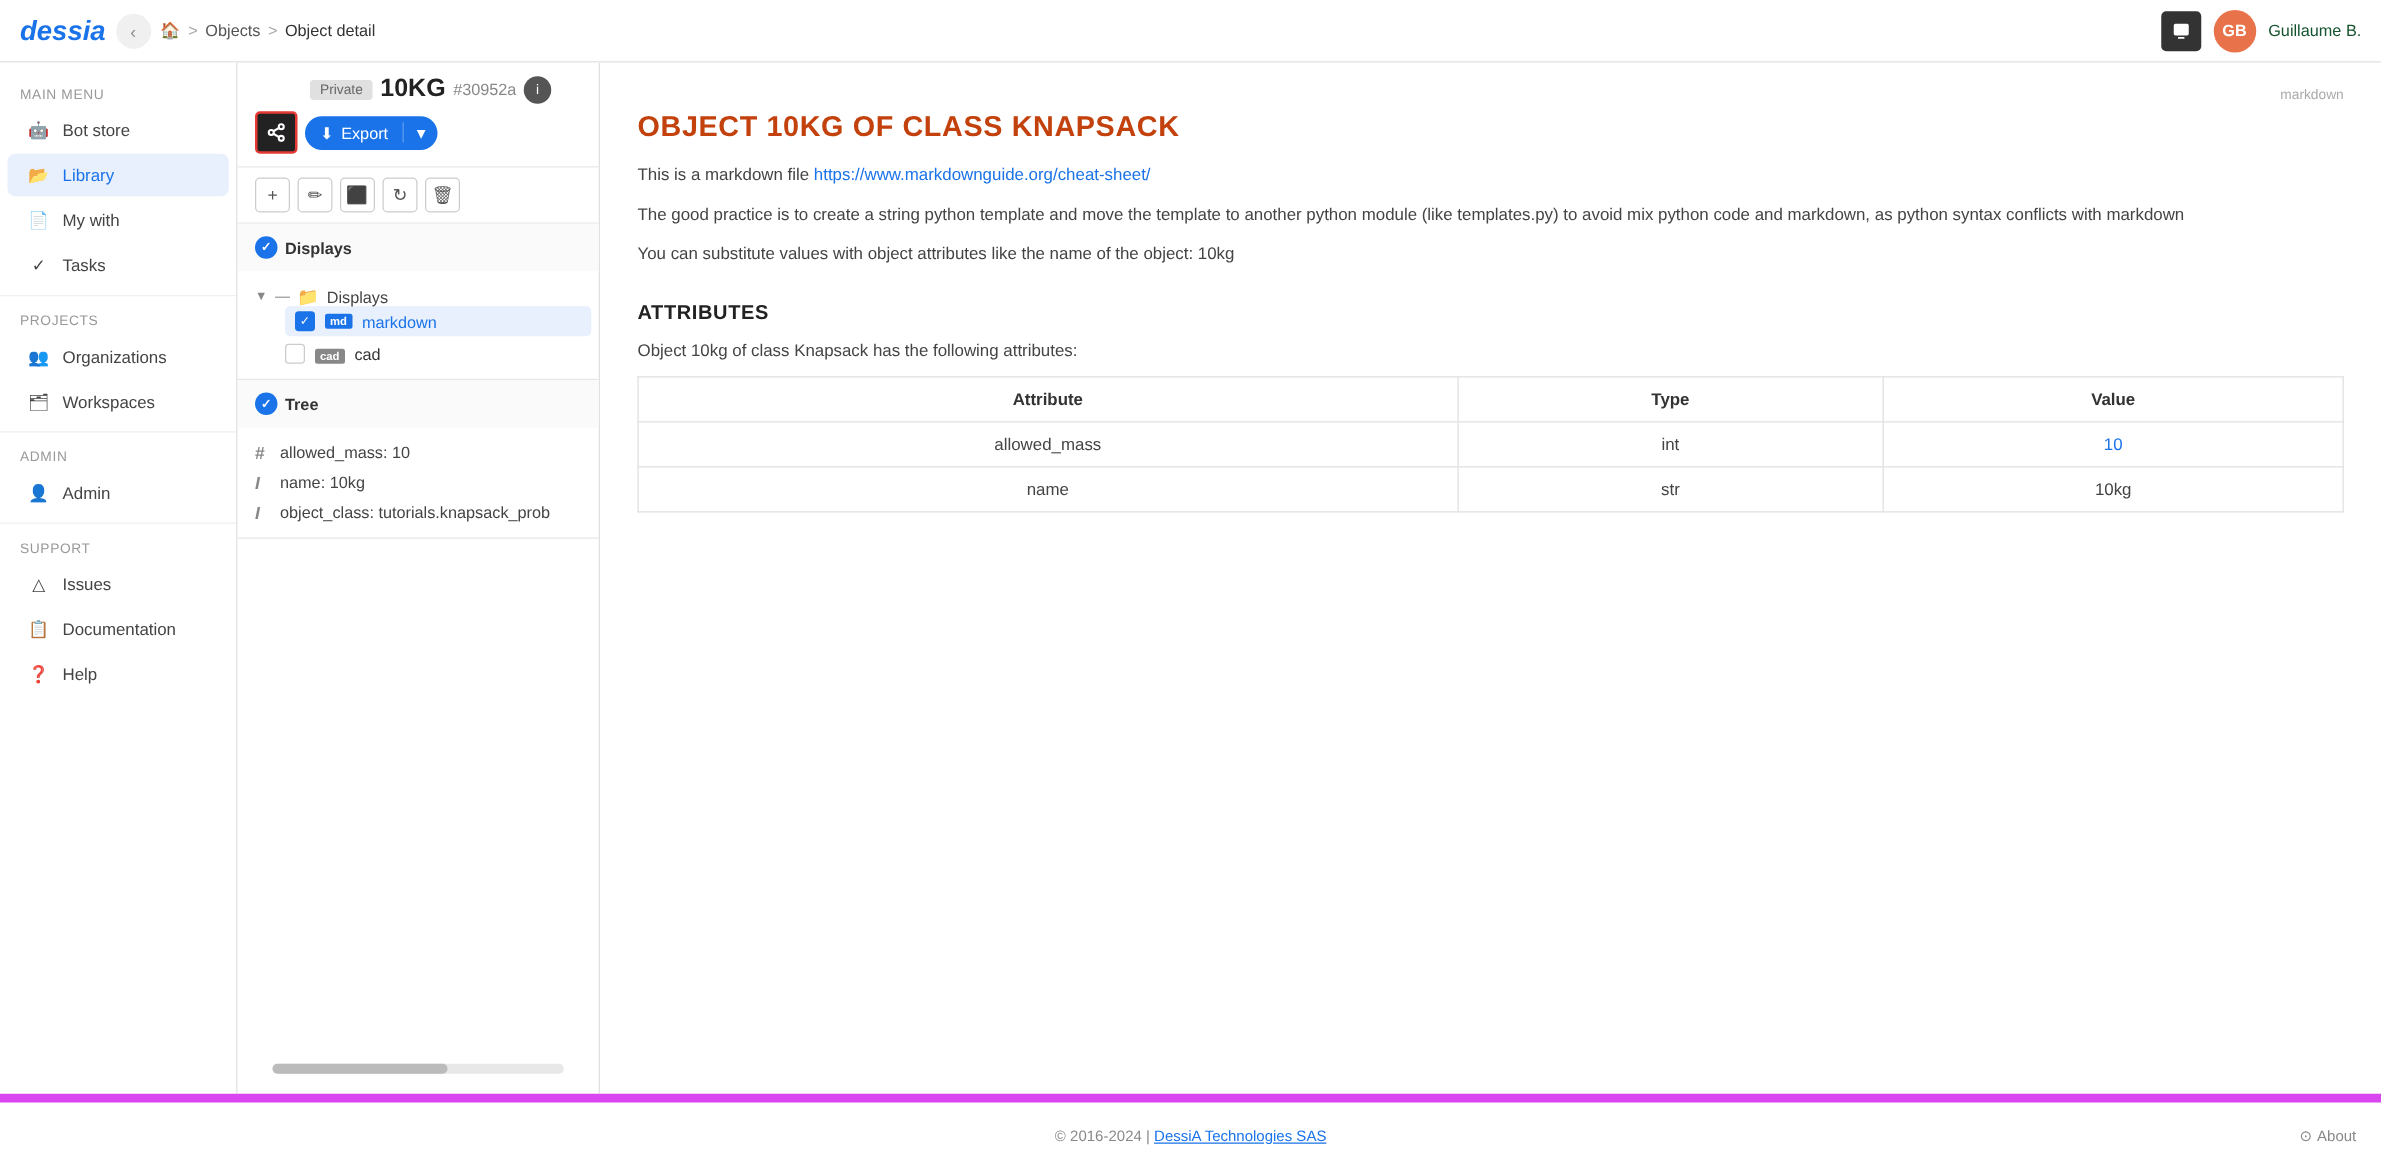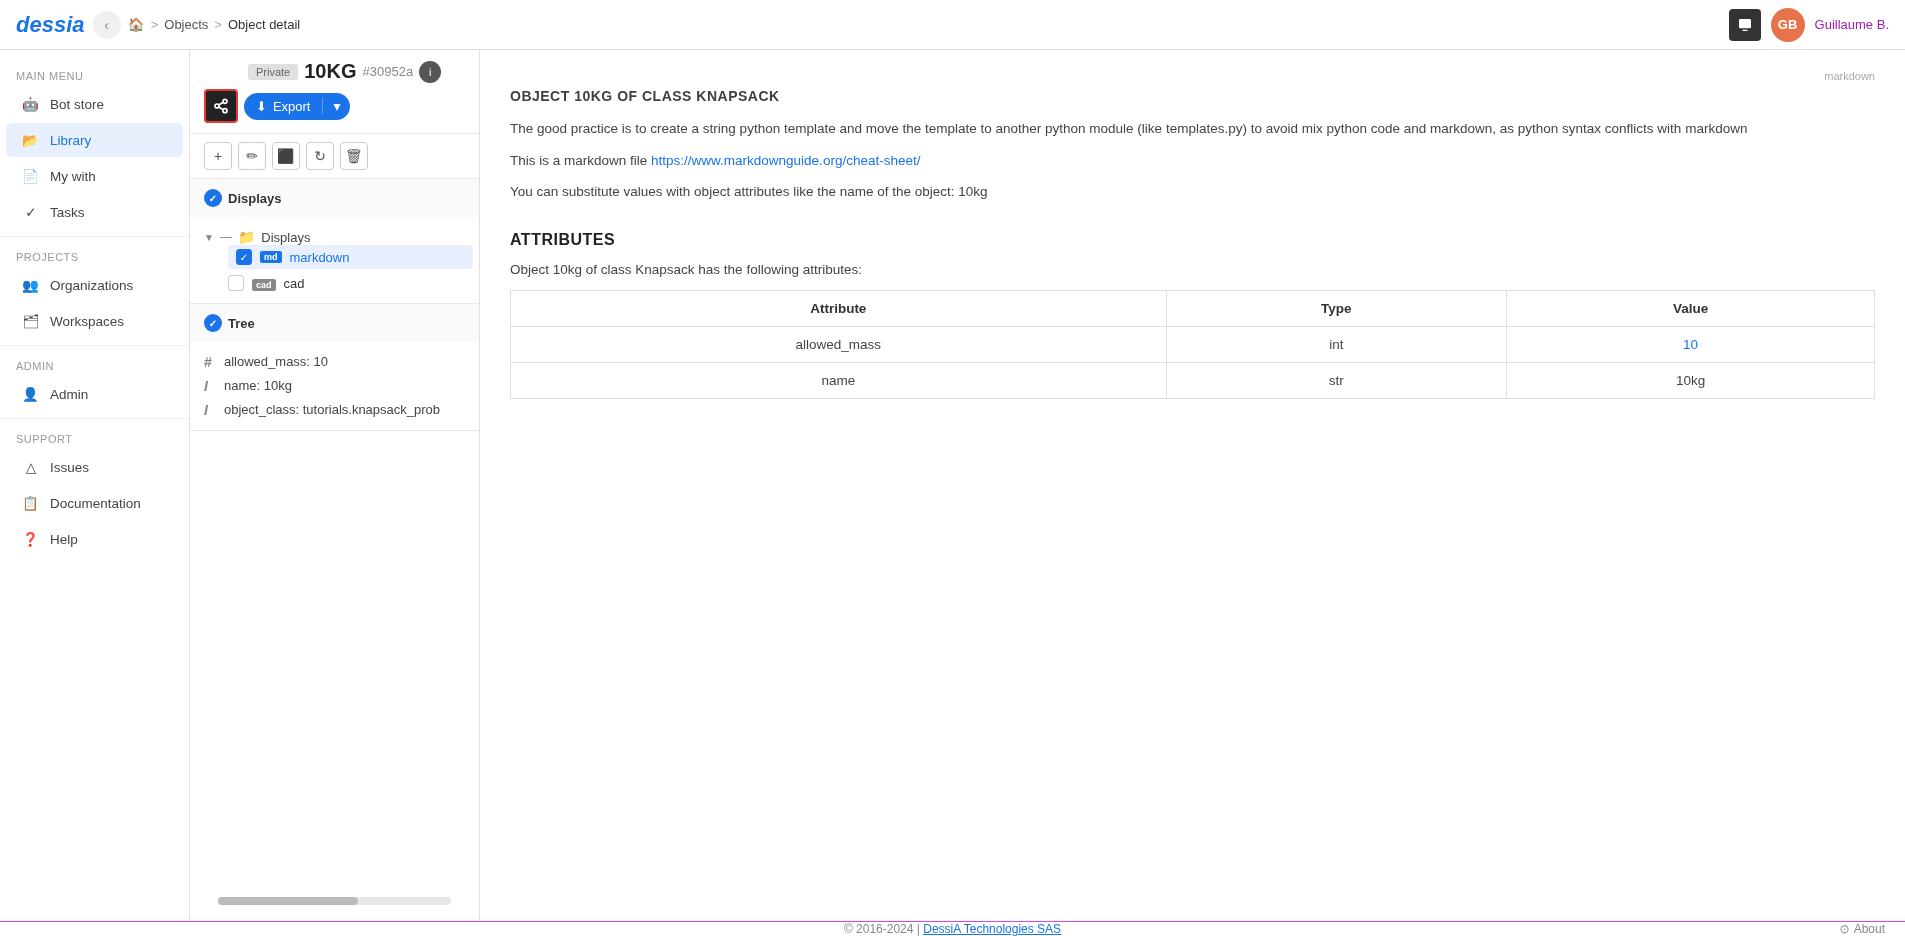--- a/index.html
+++ b/index.html
@@ -11,21 +11,21 @@
     .logo { color: #1a73e8; font-size: 22px; font-weight: 700; font-style: italic; }
     .nav-back { width: 28px; height: 28px; border-radius: 50%; background: #f0f0f0; display: flex; align-items: center; justify-content: center; cursor: pointer; color: #888; font-size: 14px; }
     .breadcrumb { display: flex; align-items: center; gap: 6px; font-size: 13px; color: #555; }
     .breadcrumb a { color: #555; text-decoration: none; }
     .breadcrumb .sep { color: #aaa; }
     .breadcrumb .current { color: #333; font-weight: 500; }
     .topbar-right { display: flex; align-items: center; gap: 10px; }
     .notif-btn { width: 32px; height: 32px; background: #333; border-radius: 4px; display: flex; align-items: center; justify-content: center; cursor: pointer; }
     .notif-btn svg { width: 16px; height: 16px; fill: white; }
     .avatar { width: 34px; height: 34px; border-radius: 50%; background: #e8734a; color: white; font-weight: 700; display: flex; align-items: center; justify-content: center; font-size: 13px; cursor: pointer; }
-    .username { font-size: 13px; color: #a21caf; }
+    .username { font-size: 13px; color: #14532d; }
 
     
     .main-layout { display: flex; flex: 1; overflow: hidden; }
 
     
     .sidebar { width: 190px; background: #fff; border-right: 1px solid #e0e0e0; display: flex; flex-direction: column; padding: 12px 0; flex-shrink: 0; overflow-y: auto; }
     .sidebar-section-label { font-size: 11px; color: #999; text-transform: uppercase; padding: 8px 16px 4px; letter-spacing: 0.5px; }
     .sidebar-item { display: flex; align-items: center; gap: 10px; padding: 8px 16px; cursor: pointer; border-radius: 6px; margin: 1px 6px; color: #444; font-size: 13.5px; }
     .sidebar-item.active { background: #e8f0fe; color: #1a73e8; }
     .sidebar-item .icon { width: 18px; height: 18px; display: flex; align-items: center; justify-content: center; flex-shrink: 0; }
@@ -66,31 +66,31 @@
     .tree-attr { display: flex; align-items: flex-start; gap: 6px; padding: 4px 0; font-size: 13px; color: #444; }
     .tree-attr-icon { font-size: 14px; color: #888; font-style: italic; font-weight: 700; width: 14px; flex-shrink: 0; }
     .tree-attr-hash { font-size: 14px; color: #888; font-weight: 700; width: 14px; flex-shrink: 0; }
 
     .scrollbar-h { height: 8px; background: #e8e8e8; margin: 8px 14px; border-radius: 4px; position: relative; }
     .scrollbar-thumb { width: 60%; height: 100%; background: #bbb; border-radius: 4px; }
 
     
     .main-content { flex: 1; background: #fff; overflow-y: auto; padding: 20px 30px 40px; display: flex; flex-direction: column; }
     .markdown-label { color: #aaa; font-size: 11px; text-align: right; margin-bottom: 6px; }
-    .content-title { font-size: 14px; font-weight: 800; color: #404040; margin-bottom: 14px; text-transform: uppercase; letter-spacing: 0.5px; }
+    .content-title { font-size: 23px; font-weight: 800; color: #c2410c; margin-bottom: 14px; text-transform: uppercase; letter-spacing: 0.5px; }
     .content-para { font-size: 13.5px; color: #444; line-height: 1.6; margin-bottom: 10px; }
     .content-link { color: #1a73e8; text-decoration: none; }
     .section-title { font-size: 16px; font-weight: 800; color: #222; margin: 18px 0 10px; text-transform: uppercase; letter-spacing: 0.5px; }
     .attr-table { width: 100%; border-collapse: collapse; border: 1px solid #e0e0e0; font-size: 13.5px; }
     .attr-table th { background: #fff; padding: 10px 14px; border: 1px solid #e0e0e0; font-weight: 600; color: #333; text-align: center; }
     .attr-table td { padding: 10px 14px; border: 1px solid #e0e0e0; text-align: center; color: #444; }
     .attr-table td.value-link { color: #1a73e8; }
 
     
-    .footer { background: #fff; border-top: 1px solid #d946ef; padding: 0 20px; display: flex; align-items: center; justify-content: center; font-size: 12px; color: #888; flex-shrink: 0; position: relative; }
+    .footer { background: #fff; border-top: 7px solid #d946ef; padding: 20px 20px; display: flex; align-items: center; justify-content: center; font-size: 12px; color: #888; flex-shrink: 0; position: relative; }
     .footer-about { position: absolute; right: 20px; font-size: 12px; color: #888; display: flex; align-items: center; gap: 4px; cursor: pointer; }
     .footer-link { color: #1a73e8; text-decoration: underline; }
   </style>
 </head>
 <body>
 
 <div class="topbar">
   <div class="topbar-left">
     <span class="logo">dessia</span>
     <div class="nav-back">‹</div>
@@ -263,26 +263,26 @@
           <div class="scrollbar-thumb"></div>
         </div>
       </div>
     </div>
 
     <div class="main-content">
       <div class="markdown-label">markdown</div>
 
       <div class="content-title">OBJECT 10KG OF CLASS KNAPSACK</div>
 
-      <p class="content-para">The good practice is to create a string python template and move the template to another python module (like templates.py) to avoid mix python code and markdown, as python syntax conflicts with markdown</p>
-
       <p class="content-para">
         <span>This is a markdown file </span>
         <a href="#" class="content-link">https://www.markdownguide.org/cheat-sheet/</a>
       </p>
+
+      <p class="content-para">The good practice is to create a string python template and move the template to another python module (like templates.py) to avoid mix python code and markdown, as python syntax conflicts with markdown</p>
 
       <p class="content-para">You can substitute values with object attributes like the name of the object: 10kg</p>
 
       <div class="section-title">ATTRIBUTES</div>
 
       <p class="content-para">Object 10kg of class Knapsack has the following attributes:</p>
 
       <table class="attr-table">
         <thead>
           <tr>

